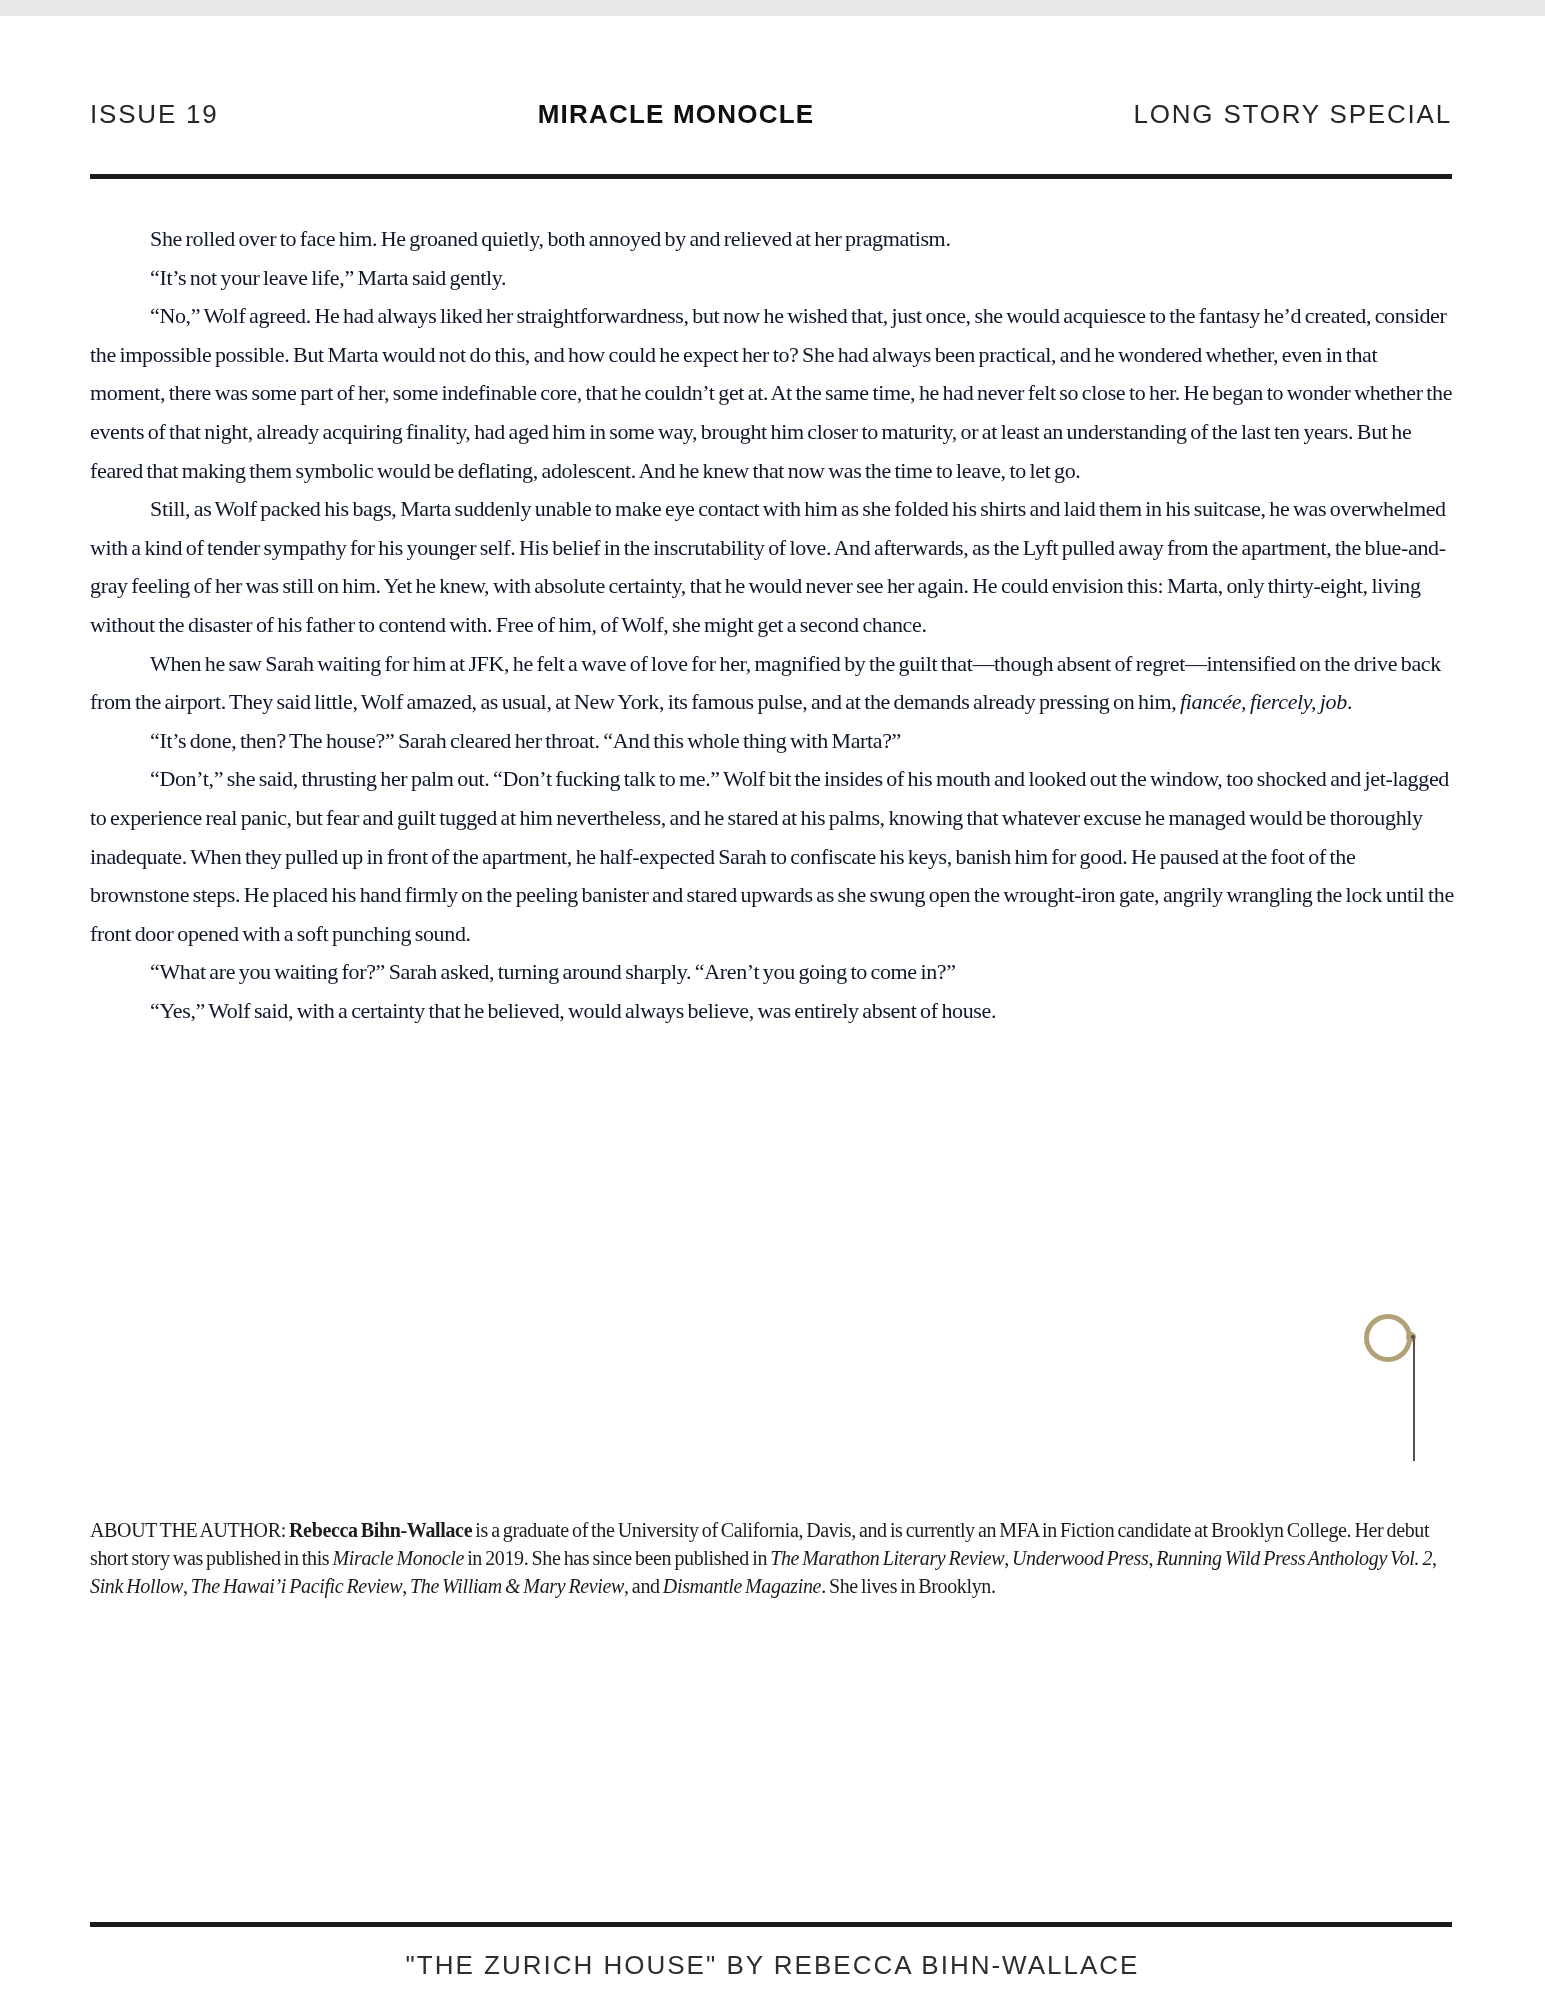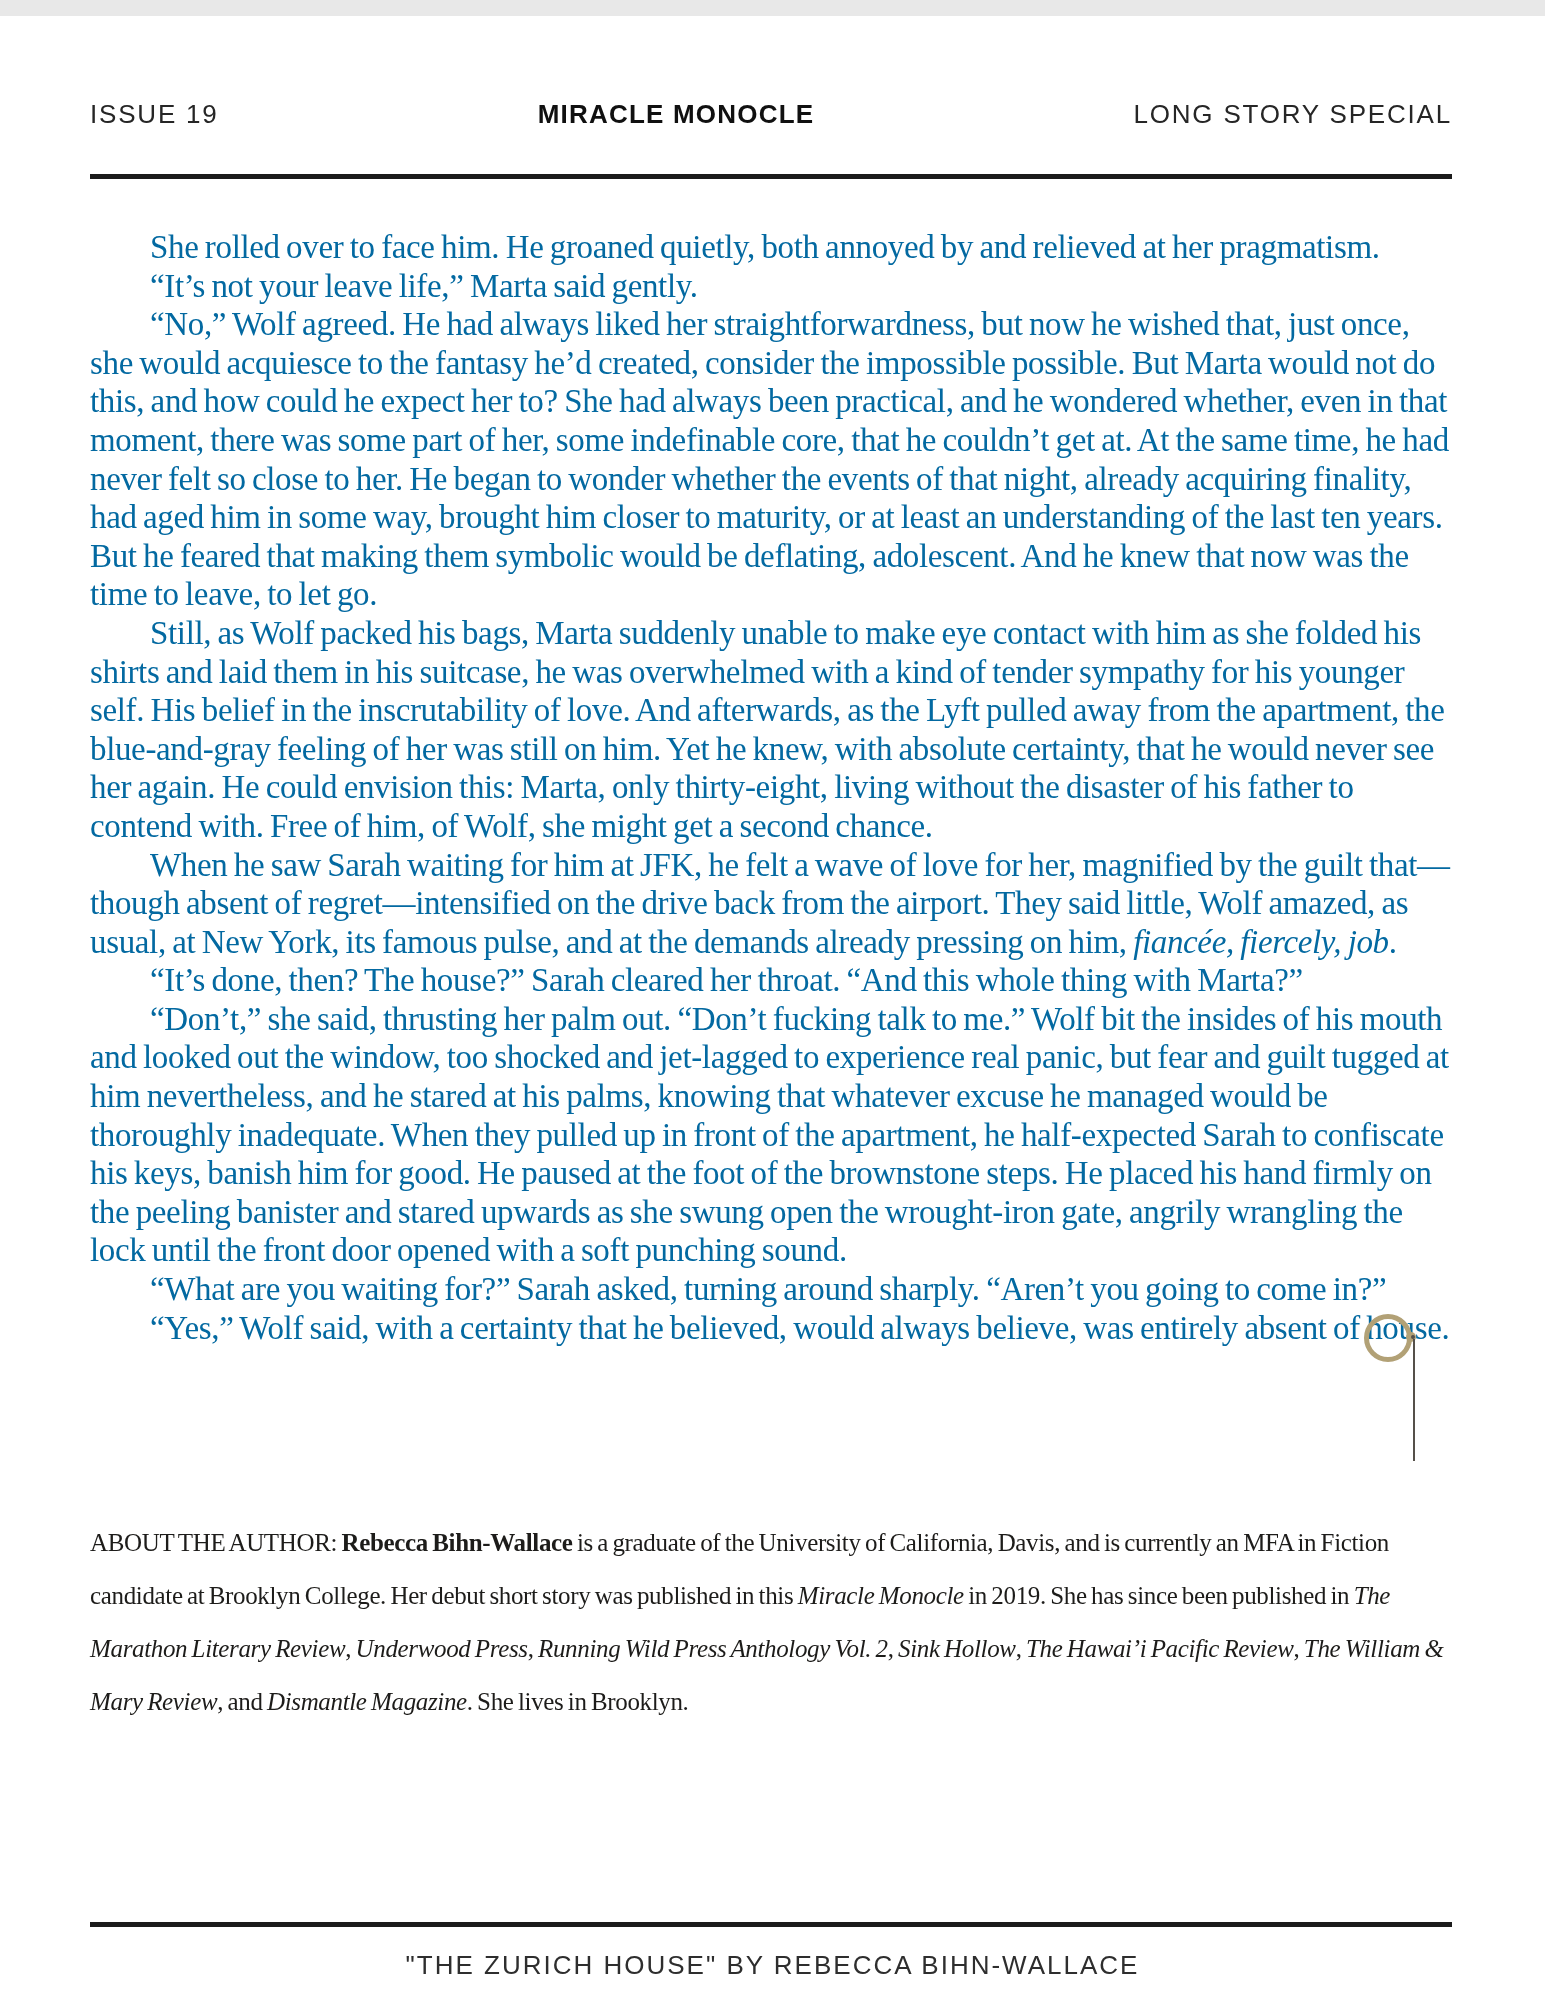--- a/index.html
+++ b/index.html
@@ -18,29 +18,29 @@
     font-size:26px; letter-spacing:1.8px; color:#262626;
     white-space:nowrap;
   }
   .mh-center { font-weight:700; letter-spacing:1.2px; color:#101010; }
   .rule {
     position:absolute; left:90px; right:93px; height:5px; background:#1b1b1b;
   }
   .rule-top { top:158px; }
   .rule-bottom { top:1906px; }
   .story {
-    position:absolute; left:90px; top:212px; width:1366px;
-    font-size:33px; line-height:38.6px;
+    position:absolute; left:90px; top:204px; width:1366px;
+    font-size:22px; line-height:38.6px;
     letter-spacing:-0.35px; word-spacing:-1.5px;
-    color:#0369a1; text-align:left;
+    color:#0f172a; text-align:left;
   }
   .para { margin:0; text-indent:60px; }
   .about {
     position:absolute; left:90px; top:1500px; width:1366px;
-    font-size:25px; line-height:53px;
+    font-size:20px; line-height:28px;
     letter-spacing:-0.35px; word-spacing:-1.5px;
     color:#1d1c1a;
   }
   .about .para { text-indent:0; }
   .i { font-style:italic; }
   .b { font-weight:bold; }
   .monocle-ring {
     position:absolute; left:1364px; top:1298px;
     width:38px; height:38px;
     border:5px solid #b2a176; border-radius:50%;

